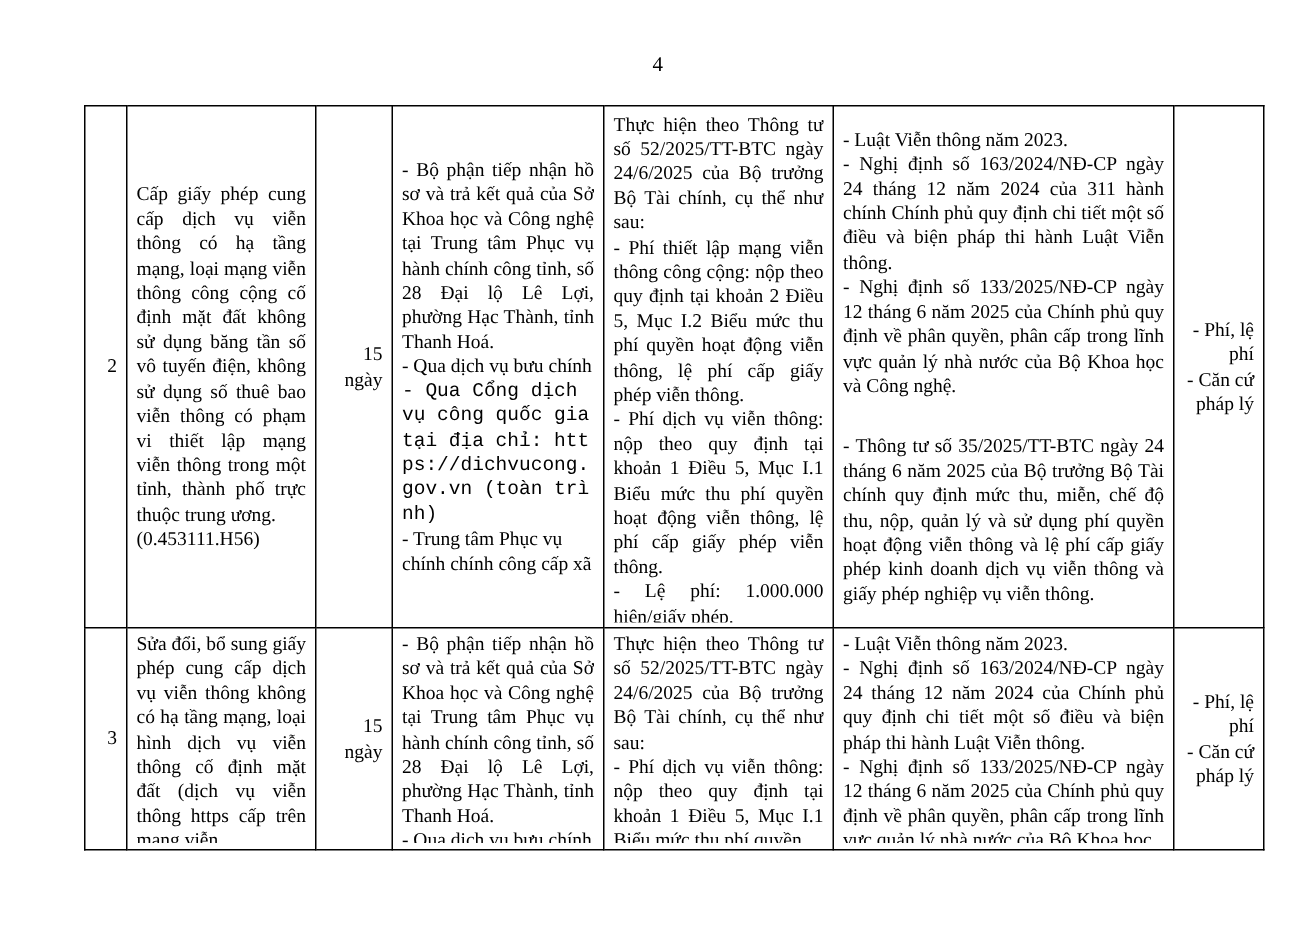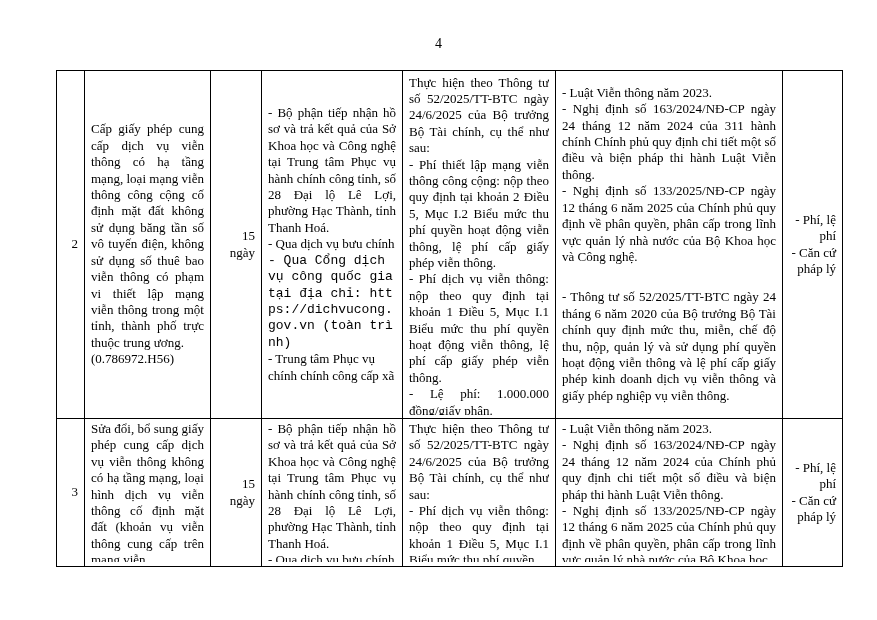--- a/index.html
+++ b/index.html
@@ -65,64 +65,64 @@
     </colgroup>
     <tbody>
 
     <tr class="row-2">
       <td class="center">
         <div>2</div>
       </td>
       <td>
         <div class="box2">
           <div class="justify">Cấp giấy phép cung cấp dịch vụ viễn thông có hạ tầng mạng, loại mạng viễn thông công cộng cố định mặt đất không sử dụng băng tần số vô tuyến điện, không sử dụng số thuê bao viễn thông có phạm vi thiết lập mạng viễn thông trong một tỉnh, thành phố trực thuộc trung ương.</div>
-          <div>(0.786972.H56)</div>
+          <div>(0.453111.H56)</div>
         </div>
       </td>
       <td class="center">
         <div>15</div>
         <div>ngày</div>
       </td>
       <td>
         <div class="box2">
           <div class="justify">- Bộ phận tiếp nhận hồ sơ và trả kết quả của Sở Khoa học và Công nghệ tại Trung tâm Phục vụ hành chính công tỉnh, số 28 Đại lộ Lê Lợi, phường Hạc Thành, tỉnh Thanh Hoá.</div>
           <div>- Qua dịch vụ bưu chính</div>
           <div class="urlp">- Qua Cổng dịch vụ công quốc gia tại địa chỉ: https://dichvucong.gov.vn (toàn trình)</div>
           <div>- Trung tâm Phục vụ chính chính công cấp xã</div>
         </div>
       </td>
       <td class="italic">
         <div class="box2 top">
           <div class="justify">Thực hiện theo Thông tư số 52/2025/TT-BTC ngày 24/6/2025 của Bộ trưởng Bộ Tài chính, cụ thể như sau:</div>
           <div class="justify">- Phí thiết lập mạng viễn thông công cộng: nộp theo quy định tại khoản 2 Điều 5, Mục I.2 Biểu mức thu phí quyền hoạt động viễn thông, lệ phí cấp giấy phép viễn thông.</div>
           <div class="justify">- Phí dịch vụ viễn thông: nộp theo quy định tại khoản 1 Điều 5, Mục I.1 Biểu mức thu phí quyền hoạt động viễn thông, lệ phí cấp giấy phép viễn thông.</div>
-          <div class="justify">- Lệ phí: 1.000.000 đồng/giấy phân.</div>
+          <div class="justify">- Lệ phí: 1.000.000 hiện/giấy phép.</div>
         </div>
       </td>
       <td>
         <div class="box2">
           <div class="justify">- Luật Viễn thông năm 2023.</div>
           <div class="justify">- Nghị định số 163/2024/NĐ-CP ngày 24 tháng 12 năm 2024 của 311 hành chính Chính phủ quy định chi tiết một số điều và biện pháp thi hành Luật Viễn thông.</div>
           <div class="justify">- Nghị định số 133/2025/NĐ-CP ngày 12 tháng 6 năm 2025 của Chính phủ quy định về phân quyền, phân cấp trong lĩnh vực quản lý nhà nước của Bộ Khoa học và Công nghệ.</div>
-          <div class="justify italic">- Thông tư số 52/2025/TT-BTC ngày 24 tháng 6 năm 2020 của Bộ trưởng Bộ Tài chính quy định mức thu, miễn, chế độ thu, nộp, quản lý và sử dụng phí quyền hoạt động viễn thông và lệ phí cấp giấy phép kinh doanh dịch vụ viễn thông và giấy phép nghiệp vụ viễn thông.</div>
+          <div class="justify italic">- Thông tư số 35/2025/TT-BTC ngày 24 tháng 6 năm 2025 của Bộ trưởng Bộ Tài chính quy định mức thu, miễn, chế độ thu, nộp, quản lý và sử dụng phí quyền hoạt động viễn thông và lệ phí cấp giấy phép kinh doanh dịch vụ viễn thông và giấy phép nghiệp vụ viễn thông.</div>
         </div>
       </td>
       <td class="center">
         <div>- Phí, lệ phí</div>
         <div>- Căn cứ pháp lý</div>
       </td>
     </tr>
 
     <tr class="row-3">
       <td class="center">
         <div>3</div>
       </td>
       <td style="vertical-align:top">
         <div class="box3">
-          <div class="justify">Sửa đổi, bổ sung giấy phép cung cấp dịch vụ viễn thông không có hạ tầng mạng, loại hình dịch vụ viễn thông cố định mặt đất (khoản vụ viễn thông cung cấp trên mạng viễn</div>
+          <div class="justify">Sửa đổi, bổ sung giấy phép cung cấp dịch vụ viễn thông không có hạ tầng mạng, loại hình dịch vụ viễn thông cố định mặt đất (dịch vụ viễn thông https cấp trên mạng viễn</div>
         </div>
       </td>
       <td class="center">
         <div>15</div>
         <div>ngày</div>
       </td>
       <td style="vertical-align:top">
         <div class="box3">
           <div class="justify">- Bộ phận tiếp nhận hồ sơ và trả kết quả của Sở Khoa học và Công nghệ tại Trung tâm Phục vụ hành chính công tỉnh, số 28 Đại lộ Lê Lợi, phường Hạc Thành, tỉnh Thanh Hoá.</div>
           <div>- Qua dịch vụ bưu chính</div>

